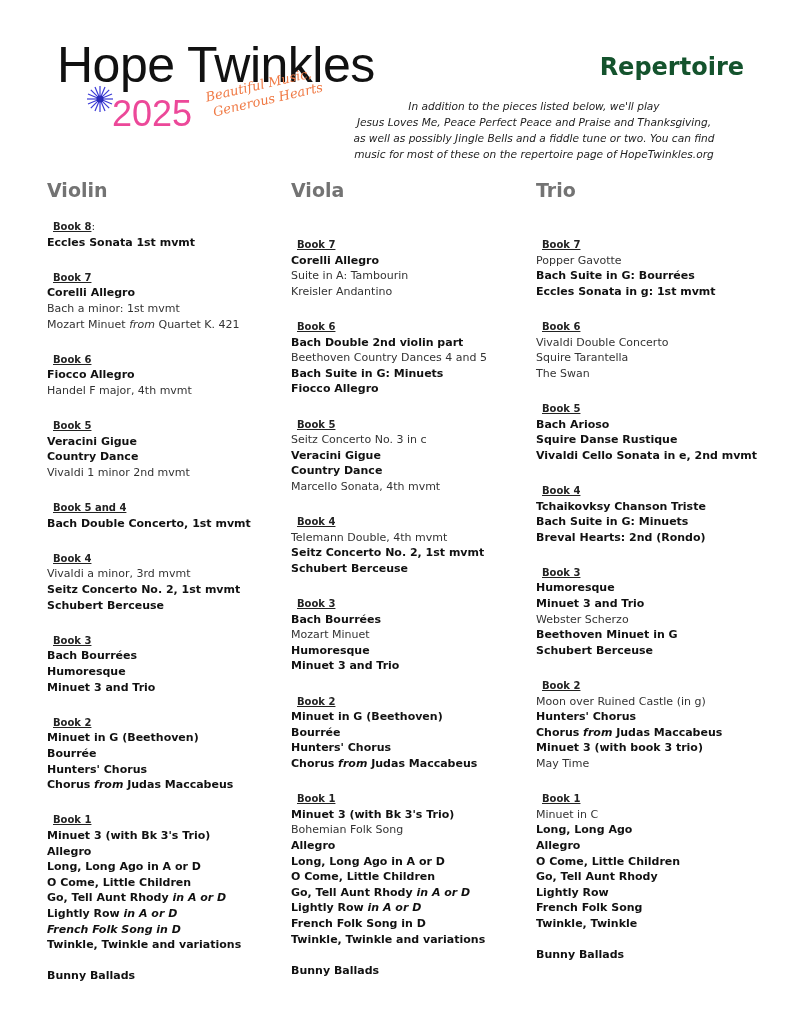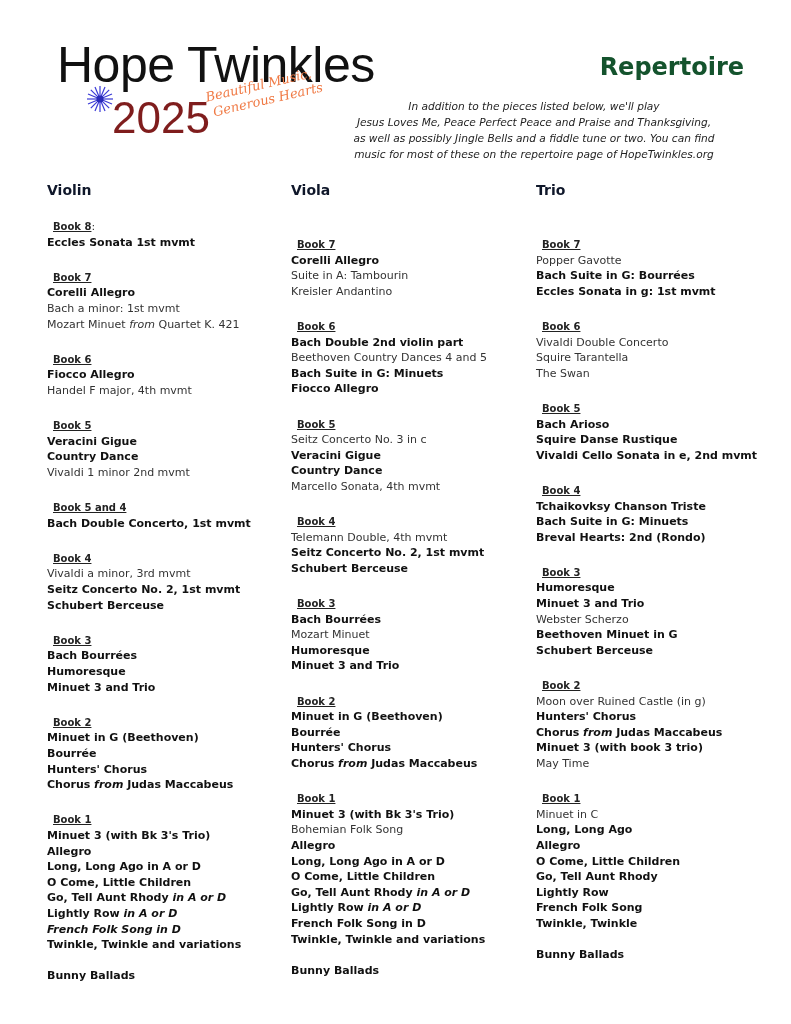--- a/index.html
+++ b/index.html
@@ -1,36 +1,36 @@
 <!DOCTYPE html>
 <html><head>
 <meta charset="utf-8">
 <style>
   html, body { margin: 0; padding: 0; background: #ffffff; }
   body { width: 791px; height: 1024px; position: relative; overflow: hidden;
          font-family: "DejaVu Sans", "Liberation Sans", sans-serif; color: #1a1a1a; }
   .title-main { position: absolute; left: 57px; top: 40px; font-family: Liberation Sans, sans-serif;
                 font-size: 50px; font-weight: normal; letter-spacing: -0.5px; color: #111; line-height: 1; }
   .title-year { position: absolute; left: 112px; top: 96px; font-family: "Liberation Sans", sans-serif;
-                font-size: 44px; color: #7f1d1d; line-height: 1; }
+                font-size: 36px; color: #ec4899; line-height: 1; }
   .star { position: absolute; left: 85px; top: 84px; width: 30px; height: 30px; }
   .tagline { position: absolute; left: 204px; top: 90px; font-family: "DejaVu Serif", serif;
              font-style: italic; font-size: 13px; color: #f07a45; line-height: 16px;
              transform: rotate(-13deg); transform-origin: left top; }
   .tagline div:nth-child(2) { padding-left: 4px; }
   .rep-title { position: absolute; right: 47px; top: 53px; font-family: "DejaVu Sans", sans-serif;
                font-weight: bold; font-size: 24px; color: #14532d; }
   .intro { position: absolute; right: 47px; top: 98px; width: 420px; text-align: center;
            font-family: "DejaVu Sans", sans-serif; font-style: italic; font-size: 10.6px;
            line-height: 16px; color: #222; }
   .col { position: absolute; top: 180px; width: 235px; }
   .col.violin { left: 47px; }
   .col.viola { left: 291px; }
   .col.cello { left: 536px; }
-  .col-head { font-size: 14px; font-weight: bold; margin: 0 0 15px 0; line-height: 20px; color: #0f172a; }
+  .col-head { font-size: 19px; font-weight: bold; margin: 0 0 15px 0; line-height: 20px; color: #737373; }
   .col.viola .col-head, .col.cello .col-head { margin-bottom: 33px; }
   .book { margin-bottom: 15.6px; }
   .book-label { font-size: 10px; font-weight: bold; text-decoration: underline;
                 line-height: 15.6px; color: #222; margin-left: 6px; }
   .piece { font-size: 11px; line-height: 15.6px; color: #333; white-space: nowrap; }
   .piece.b { font-weight: bold; color: #111; }
   .piece i { font-style: italic; }
   .extra { font-size: 11px; font-weight: bold; line-height: 15.6px; color: #111; }
 </style>
 </head>

